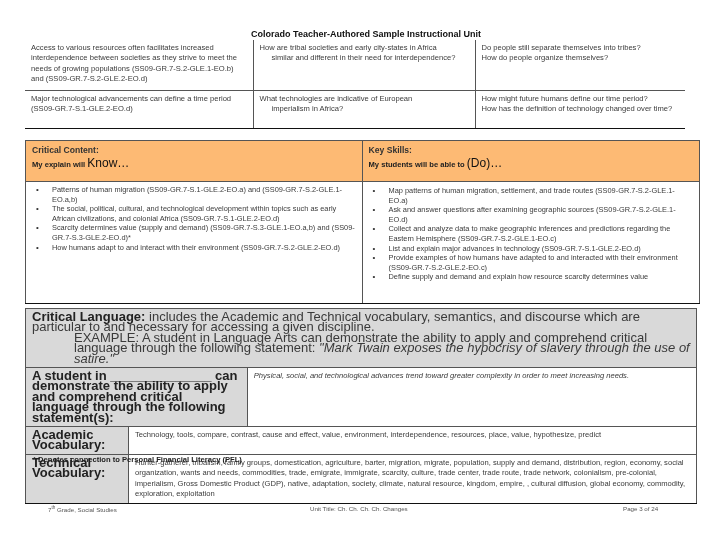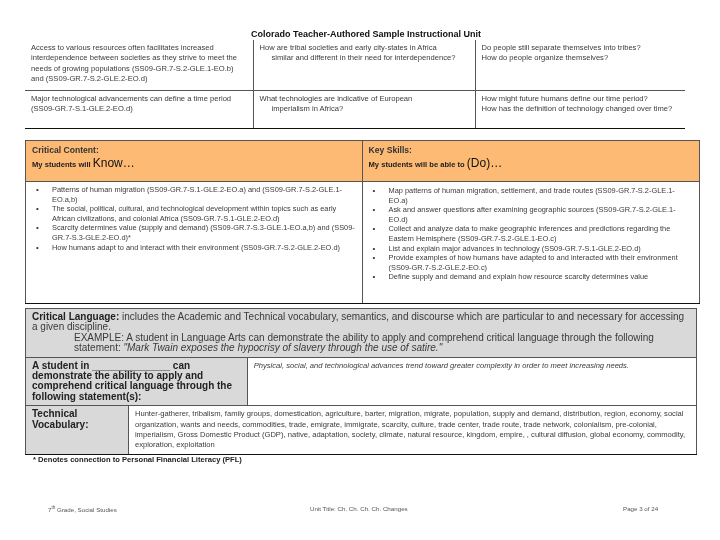--- a/index.html
+++ b/index.html
@@ -21,25 +21,25 @@
   .skills-table .hdr td { background:#fdba74; height:32px; padding:4px 6px; }
   .hdr-title { font-size:8.6px; font-weight:bold; color:#333; display:block; margin-bottom:3px; }
   .hdr-sub { font-size:7.6px; font-weight:bold; color:#222; }
   .hdr-big { font-size:12px; font-weight:normal; color:#111; }
   .bottom-border { border-bottom:1.5px solid #111 !important; }
   ul { margin:0; padding-left:20px; }
   li { font-size:7.4px; line-height:9.6px; margin-bottom:0; list-style:none; position:relative; }
   li::before { content:"\2022"; position:absolute; left:-16px; font-size:8px; color:#333; }
   .lang-table { left:25px; top:308px; width:672px; }
   .lang-table td { border:1px solid #555; }
-  .lang-hdr { background:#d9d9d9; height:34px; font-size:10px; line-height:10.4px; }
+  .lang-hdr { background:#d9d9d9; height:34px; font-size:13px; line-height:10.4px; }
   .lang-hdr b { color:#222; }
   .example { padding-left:42px; display:block; }
   .ital { font-style:italic; }
-  .label-cell { background:#d9d9d9; font-weight:bold; color:#222; font-size:10px;margin-left:28px; }
+  .label-cell { background:#d9d9d9; font-weight:bold; color:#222; font-size:13px;margin-left:28px; }
   .last-row td { border-bottom:1.5px solid #111; }
   .pfl { left:33px; top:455px; font-size:7.6px; font-weight:bold; color:#222; }
   .footer { top:505px; font-size:6.2px; color:#555; }
   sup { font-size:4.5px; }
 </style>
 </head>
 <body>
 
 <div class="abs title">Colorado Teacher-Authored Sample Instructional Unit</div>
 
@@ -77,21 +77,21 @@
 
 <table class="abs skills-table">
   <colgroup>
       <col style="width:337px">
       <col style="width:338px">
     </colgroup>
   <tbody>
       <tr class="hdr">
     <td>
       <span class="hdr-title">Critical Content:</span>
-      <span class="hdr-sub">My students will </span><span class="hdr-big">Know…</span>
+      <span class="hdr-sub">My explain will </span><span class="hdr-big">Know…</span>
     </td>
     <td>
       <span class="hdr-title">Key Skills:</span>
       <span class="hdr-sub">My students will be able to </span><span class="hdr-big">(Do)…</span>
     </td>
   </tr>
   <tr style="height:122px">
     <td class="bottom-border" style="">
       <ul>
         <li>Patterns of human migration (SS09-GR.7-S.1-GLE.2-EO.a) and (SS09-GR.7-S.2-GLE.1-EO.a,b)</li>
@@ -124,20 +124,24 @@
       <tr>
     <td colspan="3" class="lang-hdr">
       <b>Critical Language:</b><span> includes the Academic and Technical vocabulary, semantics, and discourse which are particular to and necessary for accessing a given discipline.</span>
       <span class="example"><span>EXAMPLE: A student in Language Arts can demonstrate the ability to apply and comprehend critical language through the following statement: </span><span class="ital">"Mark Twain exposes the hypocrisy of slavery through the use of satire."</span></span>
     </td>
   </tr>
   <tr style="height:42px">
     <td colspan="2" class="label-cell">A student in ______________ can demonstrate the ability to apply and comprehend critical language through the following statement(s):</td>
     <td class="ital">Physical, social, and technological advances trend toward greater complexity in order to meet increasing needs.</td>
   </tr>
+  <tr>
+    <td class="label-cell">Academic Vocabulary:</td>
+    <td colspan="2">Technology, tools, compare, contrast, cause and effect, value, environment, interdependence, resources, place, value, hypothesize, predict</td>
+  </tr>
   <tr class="last-row">
     <td class="label-cell">Technical Vocabulary:</td>
     <td colspan="2">Hunter-gatherer, tribalism, family groups, domestication, agriculture, barter, migration, migrate, population, supply and demand, distribution, region, economy, social organization, wants and needs, commodities, trade, emigrate, immigrate, scarcity, culture, trade center, trade route, trade network, colonialism, pre-colonial, imperialism, Gross Domestic Product (GDP), native, adaptation, society, climate, natural resource, kingdom, empire, , cultural diffusion, global economy, commodity, exploration, exploitation</td>
   </tr>
 </tbody>
   </table>
 
 <div class="abs pfl">* Denotes connection to Personal Financial Literacy (PFL)</div>
 
 <div class="abs footer" style="left:48px"><span>7</span><sup>th</sup><span> Grade, Social Studies</span></div>

